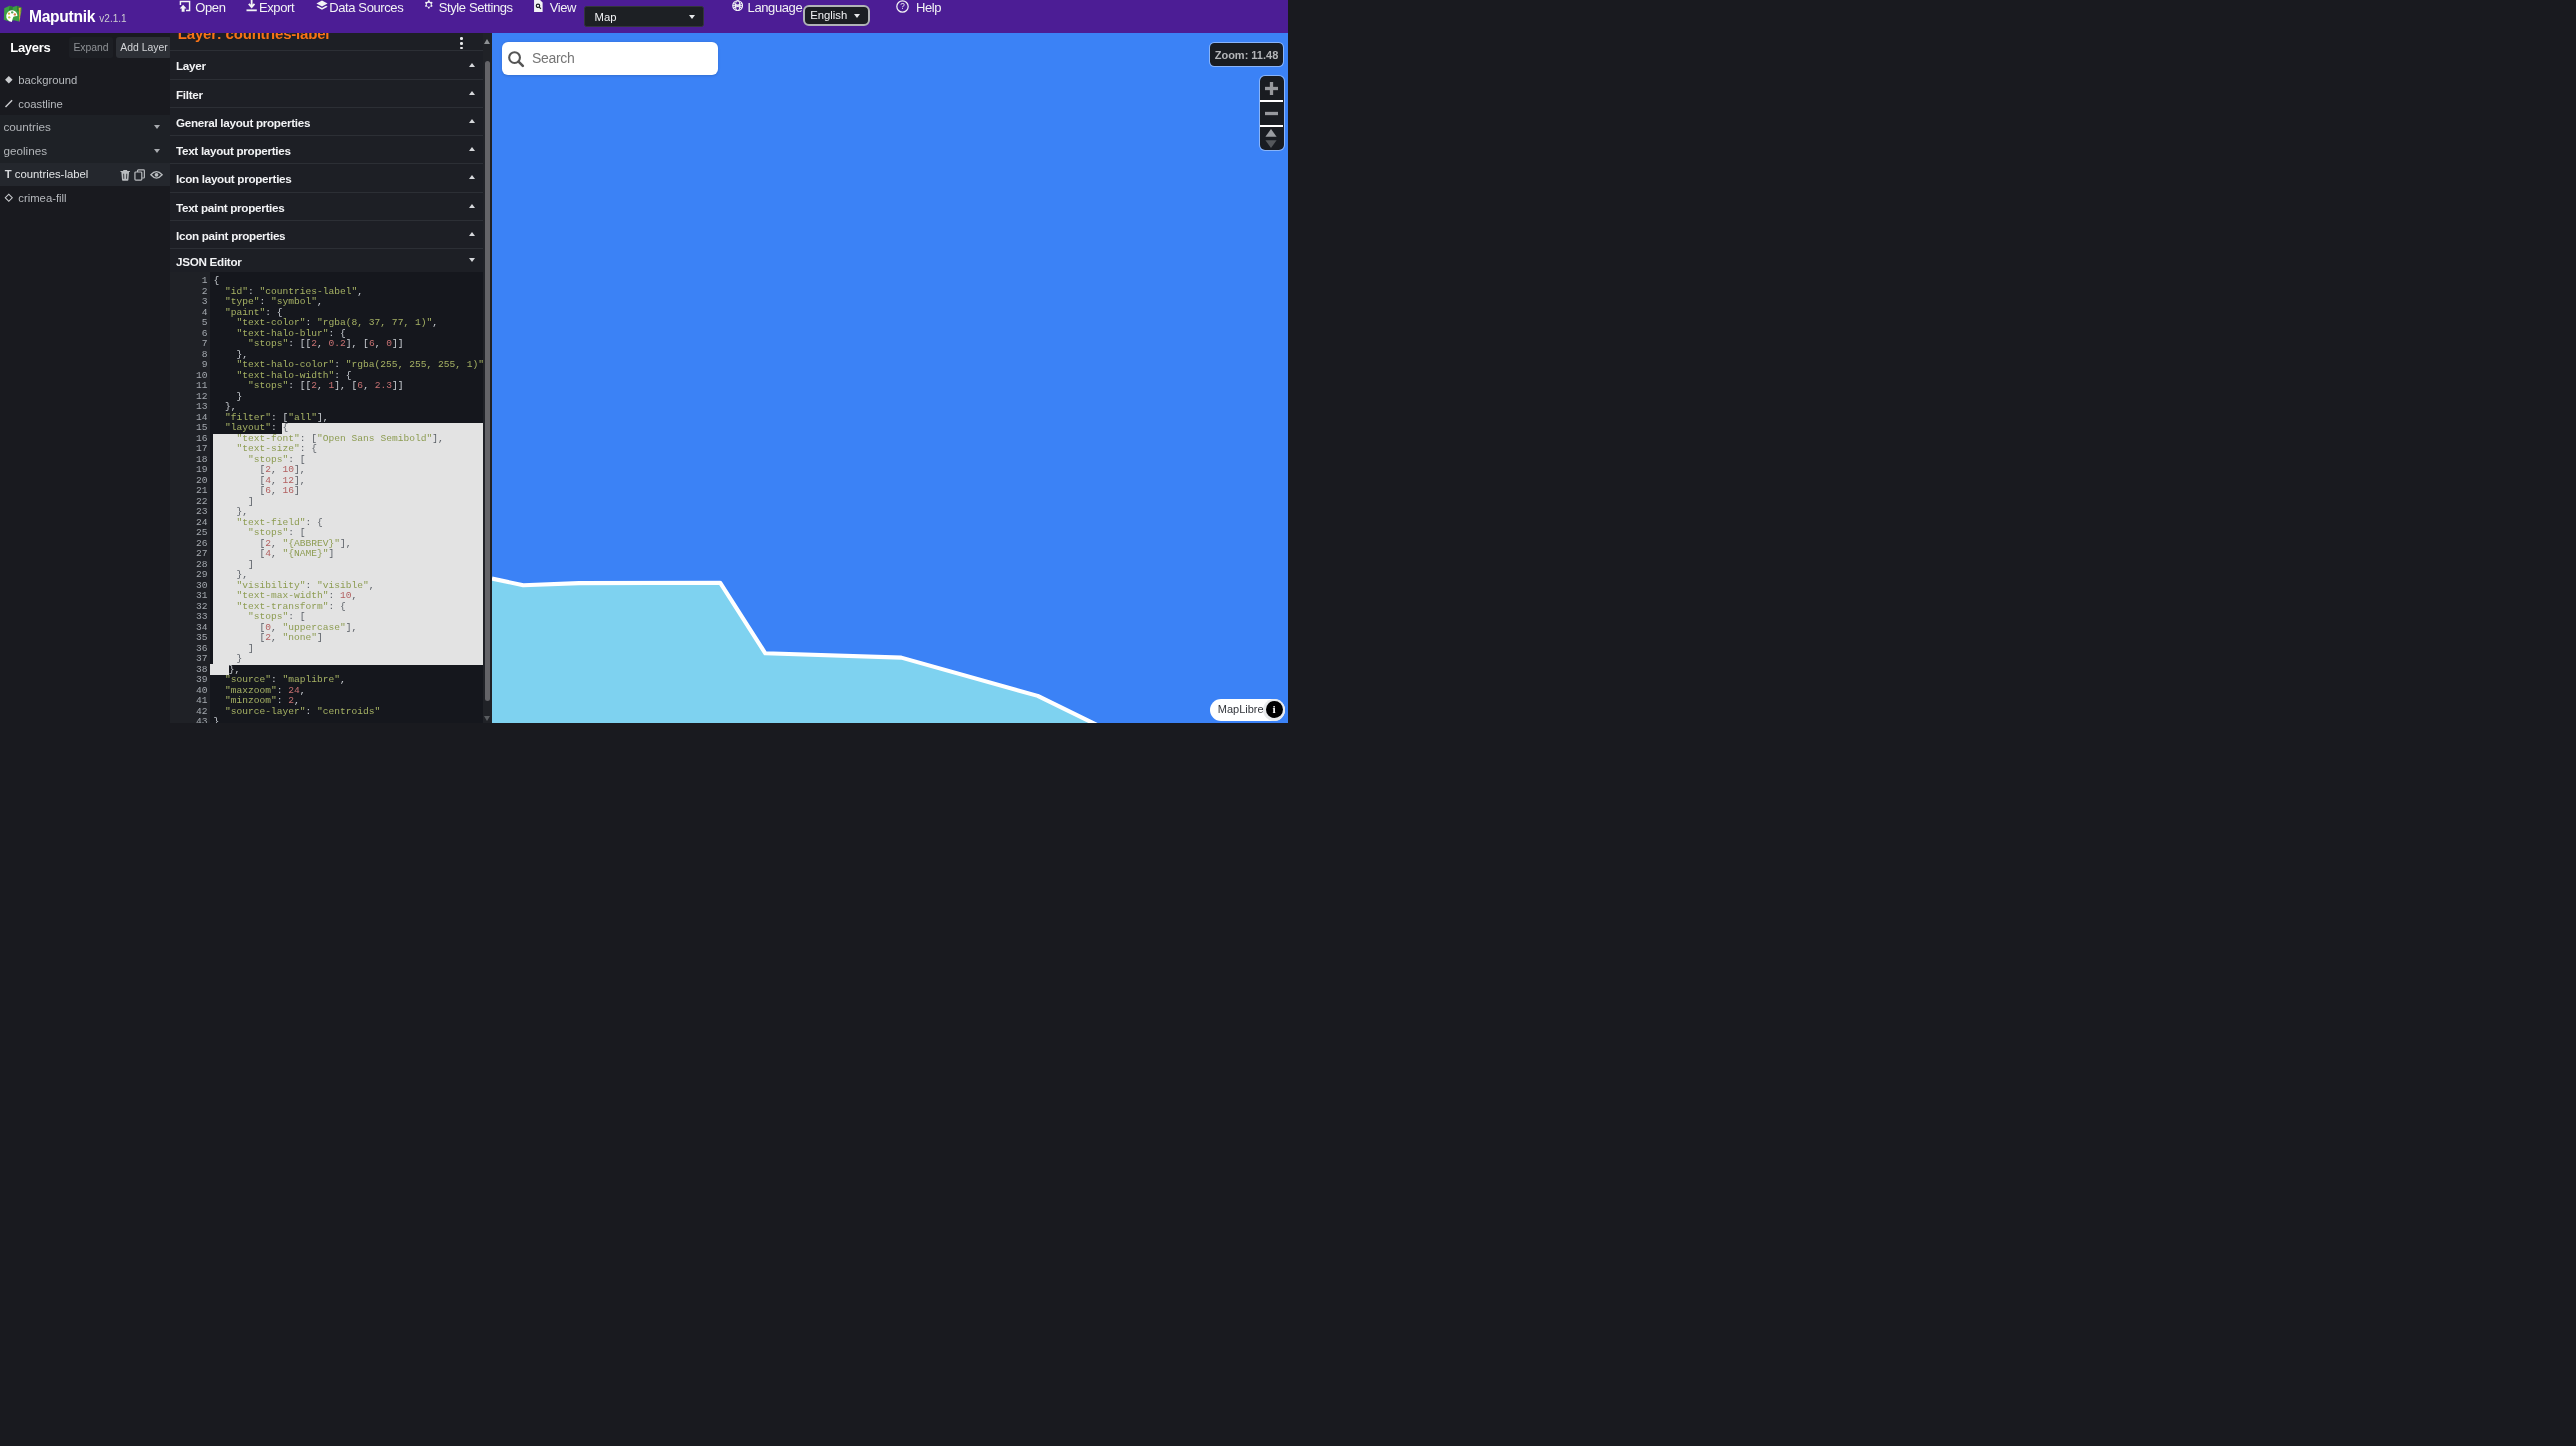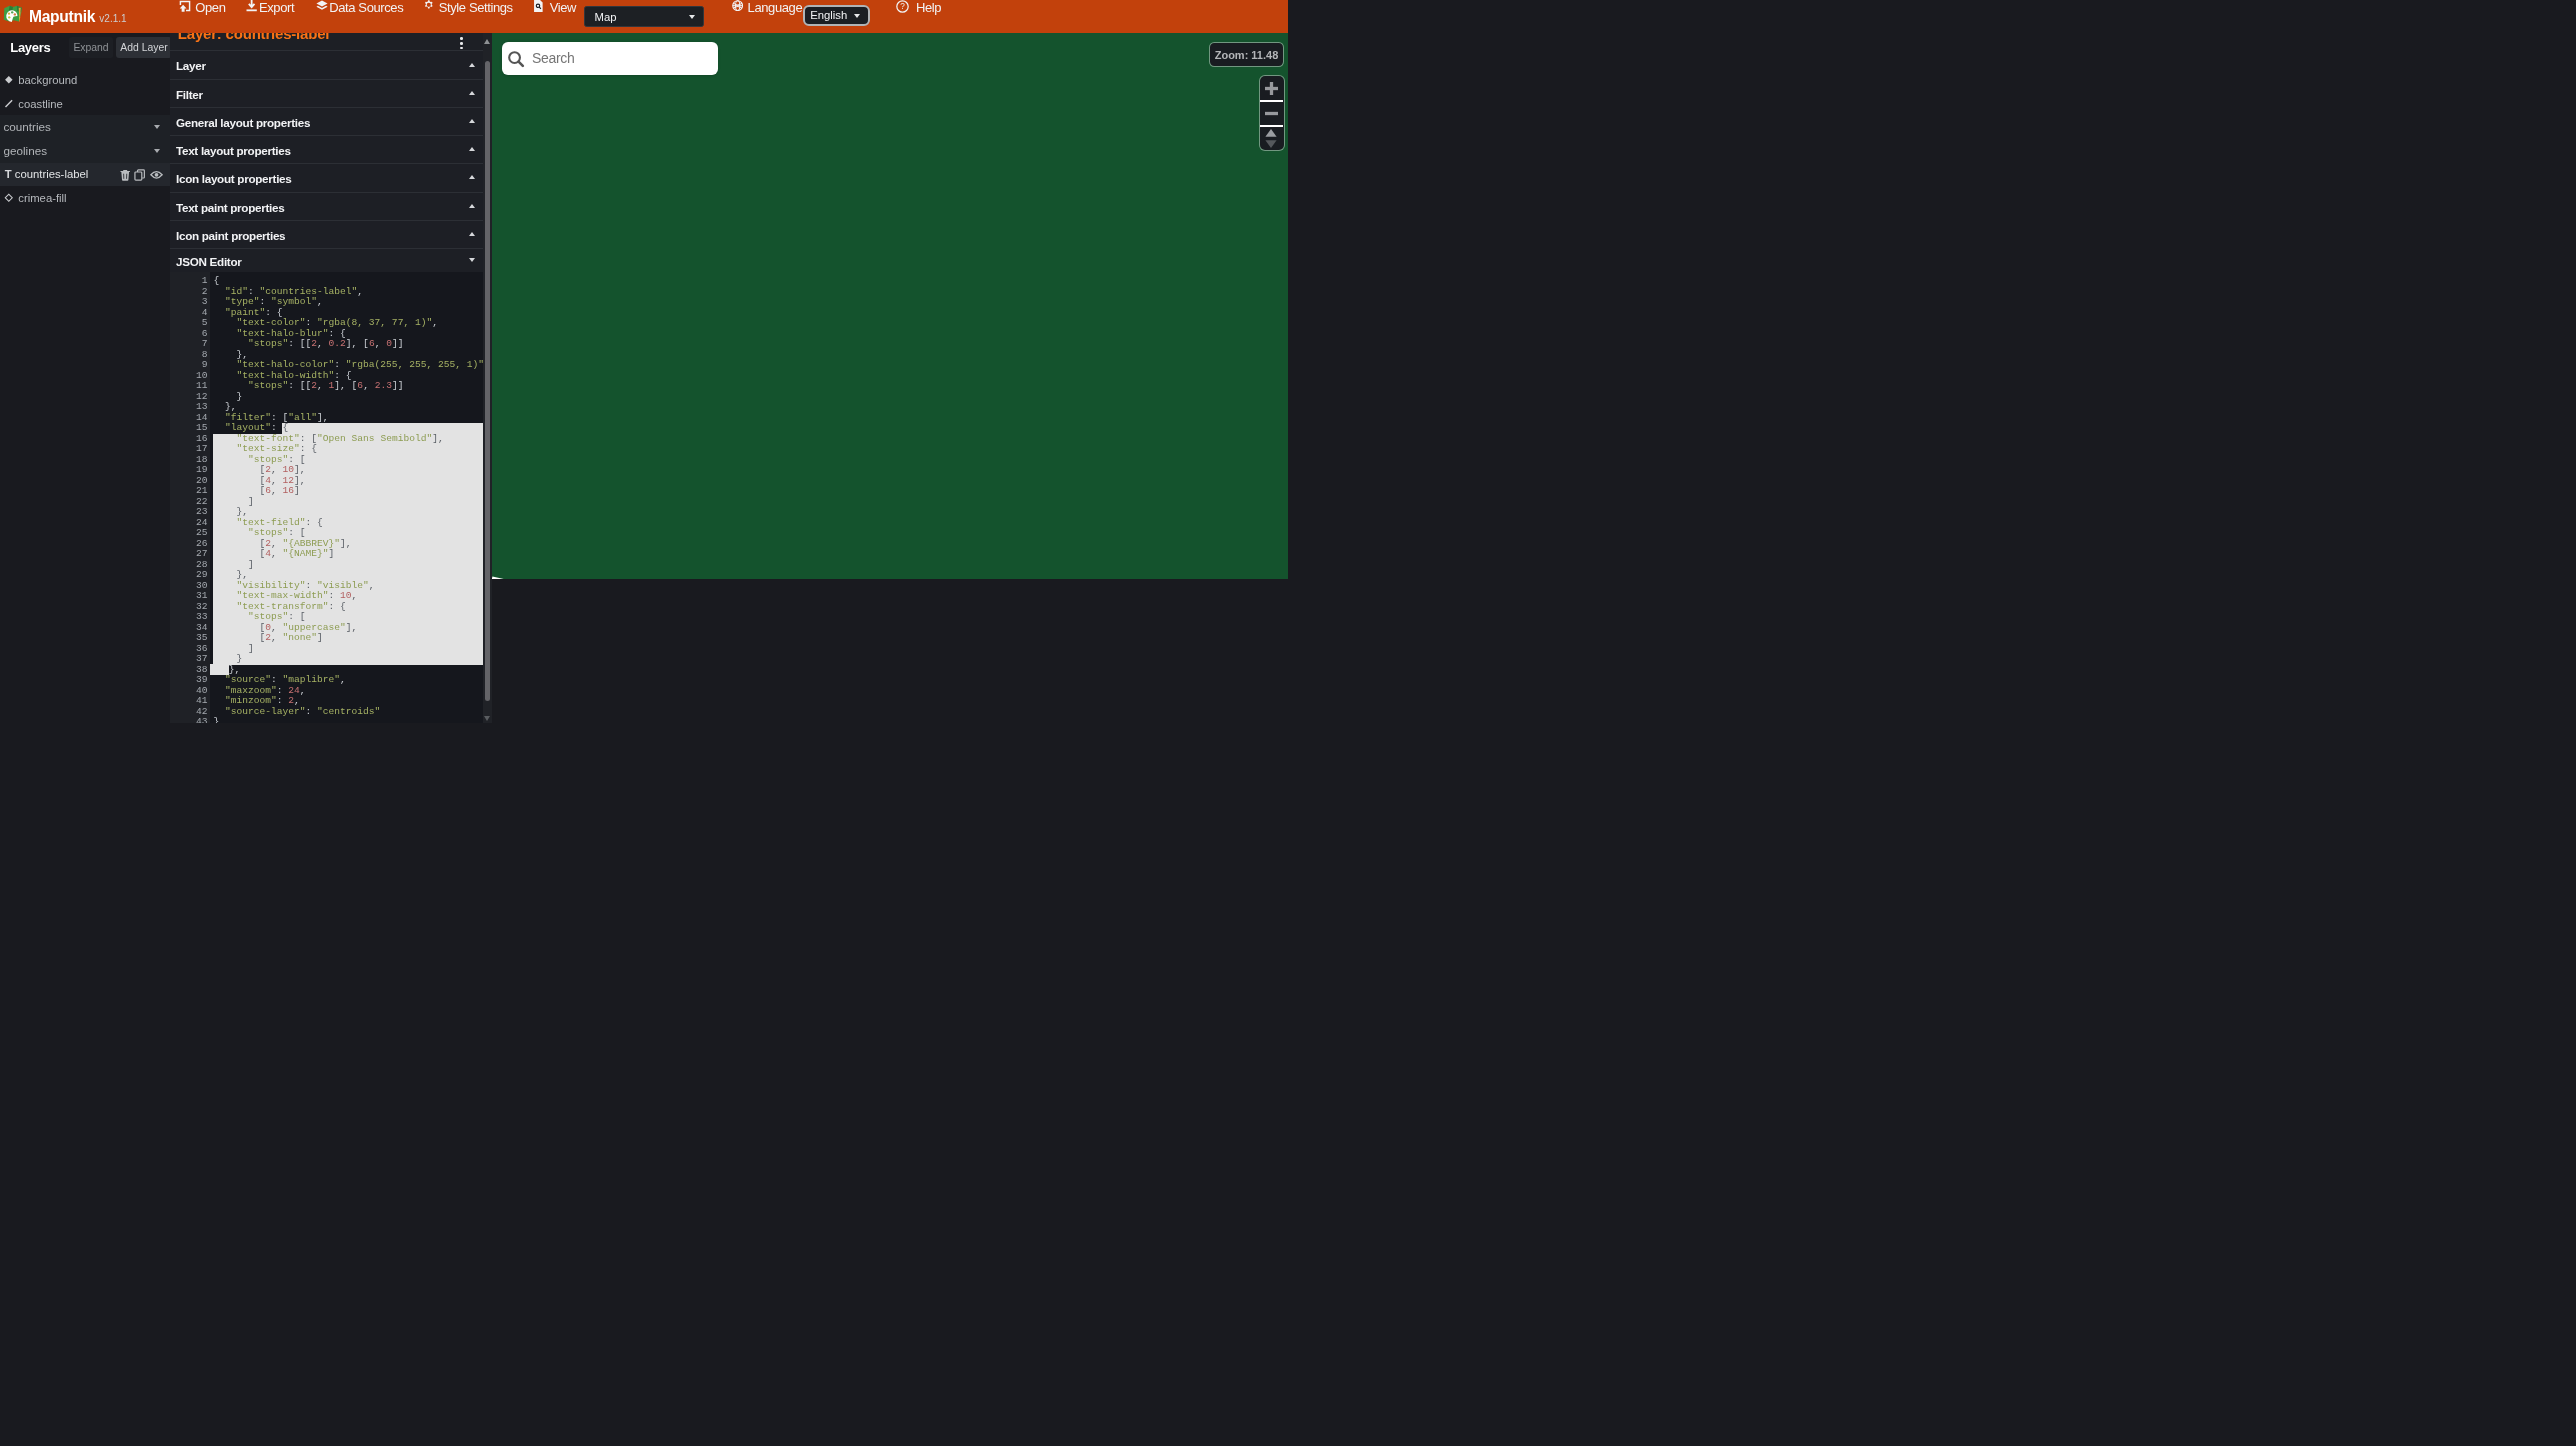--- a/index.html
+++ b/index.html
@@ -1,20 +1,20 @@
 <!DOCTYPE html>
 <html style="font-size:14px"><head>
 <meta charset="utf-8">
 <style>
 * { margin:0; padding:0; box-sizing:border-box; }
 html,body { width:1288px; height:723px; overflow:hidden; background:#191a1f; font-family:"Liberation Sans", sans-serif; }
 #app { position:relative; width:1288px; height:723px; }
 
 
-#topbar { position:absolute; left:0; top:0; width:1288px; height:33px; background:#c2410c; z-index:50; }
+#topbar { position:absolute; left:0; top:0; width:1288px; height:33px; background:#4c1d95; z-index:50; }
 #topbar .item { position:absolute; top:0; height:33px; display:flex; align-items:flex-start; color:#f2f3f5; font-size:13px; letter-spacing:-0.4px; }
 #logo { position:absolute; left:2.6px; top:3.5px; width:20px; height:20px; }
 #brand { position:absolute; left:29px; top:0; height:33px; display:flex; align-items:baseline; }
 #brand .name { color:#fff; font-weight:bold; font-size:15.6px; line-height:33px; letter-spacing:-0.3px; }
 #brand .ver { color:#cdced1; font-size:10px; margin-left:4.3px; }
 .micon { margin-right:5.2px; display:block; }
 #sel-map { position:absolute; left:584px; top:6px; width:120px; height:21px; background:#1d2024; border:0.9px solid #33363b; border-radius:2.6px; color:#f2f3f5; font-size:13px; display:flex; align-items:center; padding-left:9.6px; }
 #sel-map .caret, #sel-eng .caret { position:absolute; right:7.8px; top:50%; margin-top:-1.7px; width:0; height:0; border-left:3.9px solid transparent; border-right:3.9px solid transparent; border-top:4.8px solid #e8e9eb; }
 #sel-eng { position:absolute; left:803px; top:4.7px; width:67px; height:21px; background:#1b1e23; border:2.2px solid #b0b3b6; border-radius:6px; color:#f2f3f5; font-size:11.3px; display:flex; align-items:center; padding-left:5.2px; }
 
@@ -59,21 +59,21 @@
 .flexline { display:flex; }
 .flexline .grow1 { flex:1; }
 
 
 #scroll { position:absolute; left:483px; top:33px; width:8.9px; height:690px; background:#202227; z-index:11; }
 #scroll .thumb { position:absolute; left:1.8px; top:28px; width:5.4px; height:640px; background:#646468; border-radius:3px; }
 #scroll .up { position:absolute; left:1px; top:6px; width:0; height:0; border-left:3.4px solid transparent; border-right:3.4px solid transparent; border-bottom:5.2px solid #8e9194; }
 #scroll .dn { position:absolute; left:1px; bottom:1.7px; width:0; height:0; border-left:3.4px solid transparent; border-right:3.4px solid transparent; border-top:5.2px solid #595c60; }
 
 
-#map { position:absolute; left:492px; top:33px; width:796px; height:546px; background:#14532d; overflow:hidden; }
+#map { position:absolute; left:492px; top:33px; width:796px; height:690px; background:#3b82f6; overflow:hidden; }
 #searchbox { position:absolute; left:10px; top:9.3px; width:216px; height:33px; background:#fff; border-radius:6px; box-shadow:0 0.9px 2.6px rgba(0,0,0,0.15); }
 #searchbox .ph { position:absolute; left:30px; top:7.4px; font-size:14px; color:#757575; letter-spacing:-0.3px; }
 #zoomlabel { position:absolute; left:717px; top:9.3px; width:75px; height:25px; background:#191c21; border:1.7px solid rgba(255,255,255,0.4); border-radius:5.2px; color:#b3b5b8; font-weight:bold; font-size:11px; display:flex; align-items:center; justify-content:center; background-clip:padding-box; }
 #mapctrl { position:absolute; left:767px; top:42px; width:26px; height:76px; background:#191c21; border:1.7px solid rgba(255,255,255,0.4); border-radius:6px; background-clip:padding-box; }
 #mapctrl .sep { position:absolute; left:0; width:22.6px; height:1.7px; background:#fff; }
 #attrib { position:absolute; left:718px; top:666px; width:75px; height:22px; background:#fff; border-radius:11px; }
 #attrib .txt { position:absolute; left:7.8px; top:4.3px; font-size:11px; color:#33363c; }
 #attrib .ring { position:absolute; right:0px; top:0px; width:22px; height:22px; border-radius:50%; background:#e8eaec; }
 #attrib .inner { position:absolute; right:2.4px; top:2.4px; width:17px; height:17px; border-radius:50%; background:#000; color:#fff; font-weight:bold; font-size:11.3px; text-align:center; line-height:17px; font-family:"Liberation Serif", serif; }
 </style>

